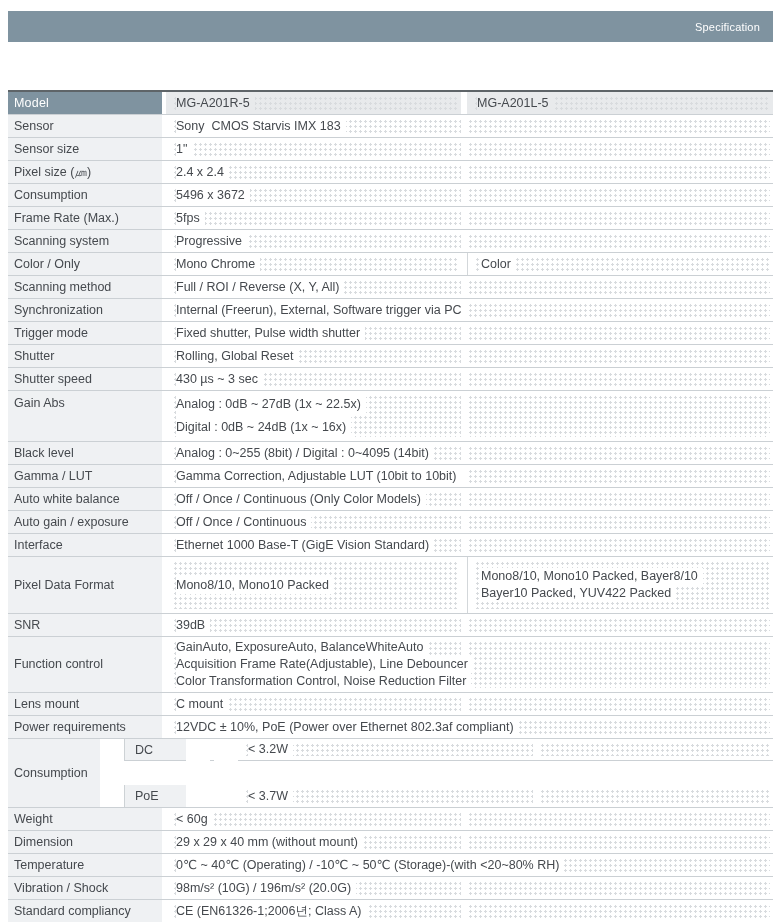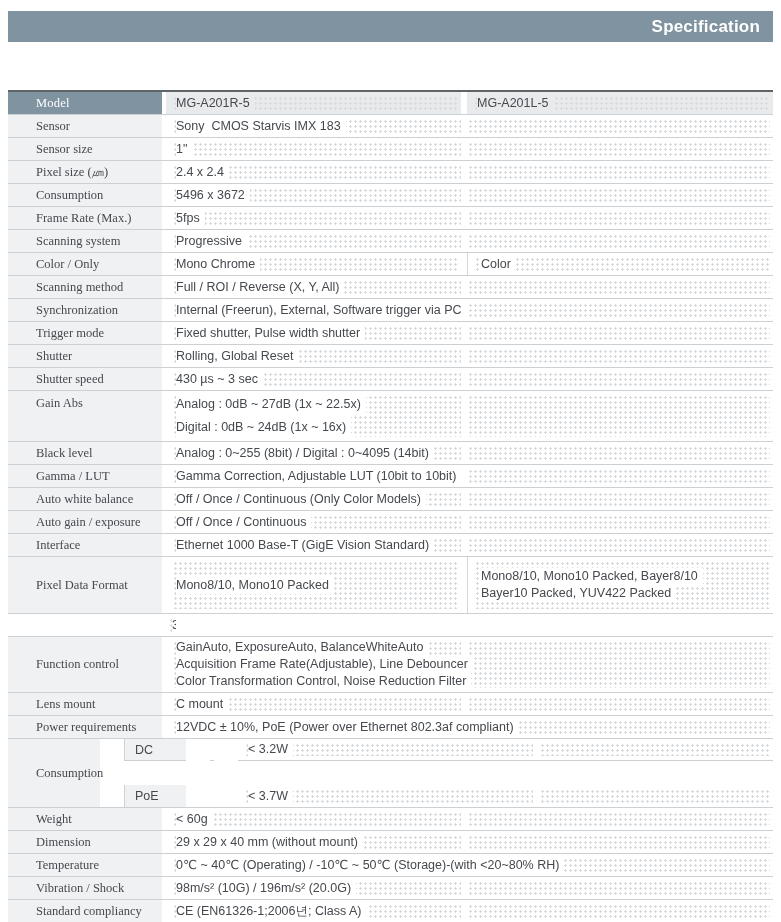--- a/index.html
+++ b/index.html
@@ -7,35 +7,34 @@
     width:781px;height:922px;overflow:hidden;
     font-family:"Liberation Sans","DejaVu Sans",sans-serif;
     color:#45494e;font-size:12.5px;
     -webkit-font-smoothing:antialiased;
   }
   .banner{
     margin:11px 8px 0 8px;height:31px;background:#7f93a0;
     display:flex;align-items:center;justify-content:flex-end;
     padding-right:13px;box-sizing:border-box;
   }
-  .banner .title{color:#ffffff;font-size:17px;font-weight:bold;letter-spacing:.2px;}
+  .banner .title{color:#ffffff;font-size:11px;font-weight:normal;letter-spacing:.2px;}
 
   .spec-table{
     margin:48px 8px 0 8px;width:765px;
     border-top:2px solid #5e6468;box-sizing:border-box;
   }
   .row{
     display:grid;grid-template-columns:154px 4px 1fr;
     border-bottom:1px solid #cbd0d4;background:#ffffff;
   }
   .row .label{
     background:#eff1f3;display:flex;align-items:center;
-    padding:2px 6px 2px 28px;box-sizing:border-box;min-height:22px;
+    padding:2px 6px 2px 6px;box-sizing:border-box;min-height:22px;
     line-height:15px;
-    font-family:Liberation Serif, serif;
   }
   .gap{background:#ffffff;}
   
   .vc{
     position:relative;display:flex;flex-direction:column;justify-content:center;
     padding:2px 4px 2px 10px;box-sizing:border-box;min-height:22px;overflow:hidden;
   }
   .vc::before{
     content:"";position:absolute;top:4px;bottom:4px;left:7px;right:3px;z-index:0;
     background-image:radial-gradient(#d8dbde 1px,transparent 1.3px);
@@ -234,20 +233,21 @@
           <span class="t">Mono8/10, Mono10 Packed</span>
         </div>
         <div class="gap"></div>
         <div class="vc col3">
           <span class="t">Mono8/10, Mono10 Packed, Bayer8/10</span>
           <span class="t">Bayer10 Packed, YUV422 Packed</span>
         </div>
       </div>
     </div>
     <div class="row full">
+      <div class="label">SNR</div>
       <div class="gap"></div>
       <div class="vc seam">
         <span class="t">39dB</span>
       </div>
     </div>
     <div class="row full func">
       <div class="label">Function control</div>
       <div class="gap"></div>
       <div class="vc seam">
         <span class="t">GainAuto, ExposureAuto, BalanceWhiteAuto</span>

